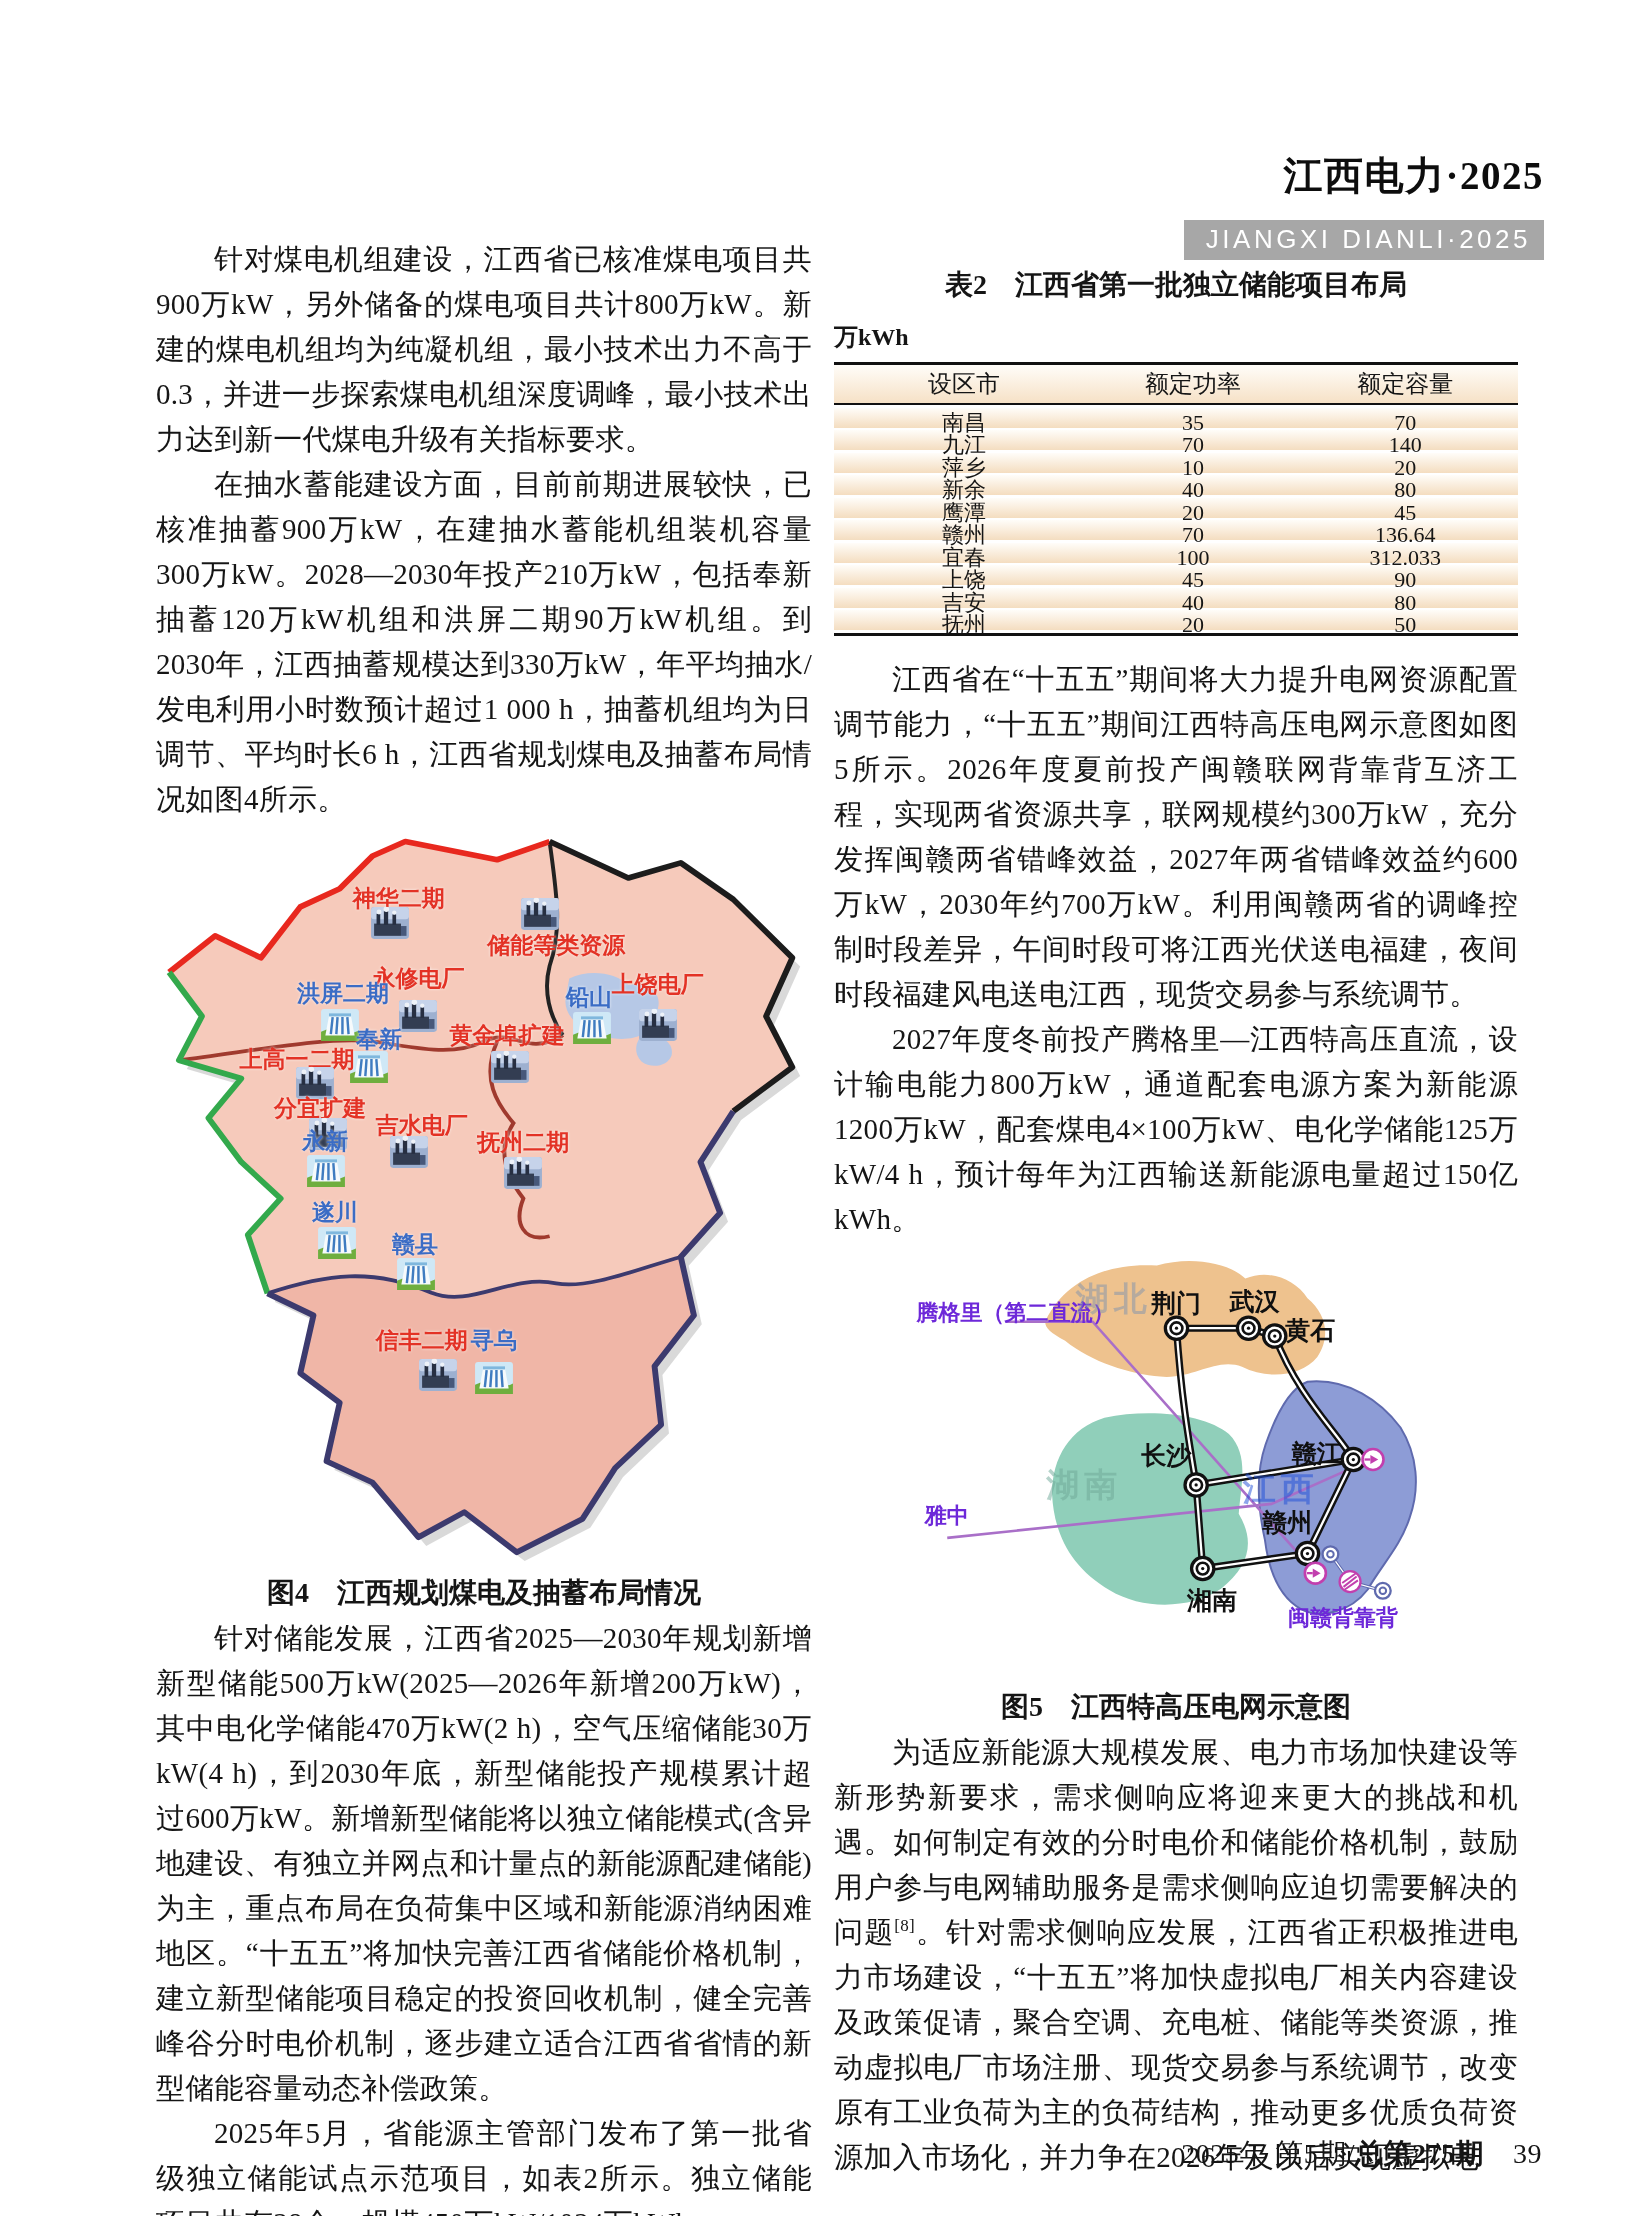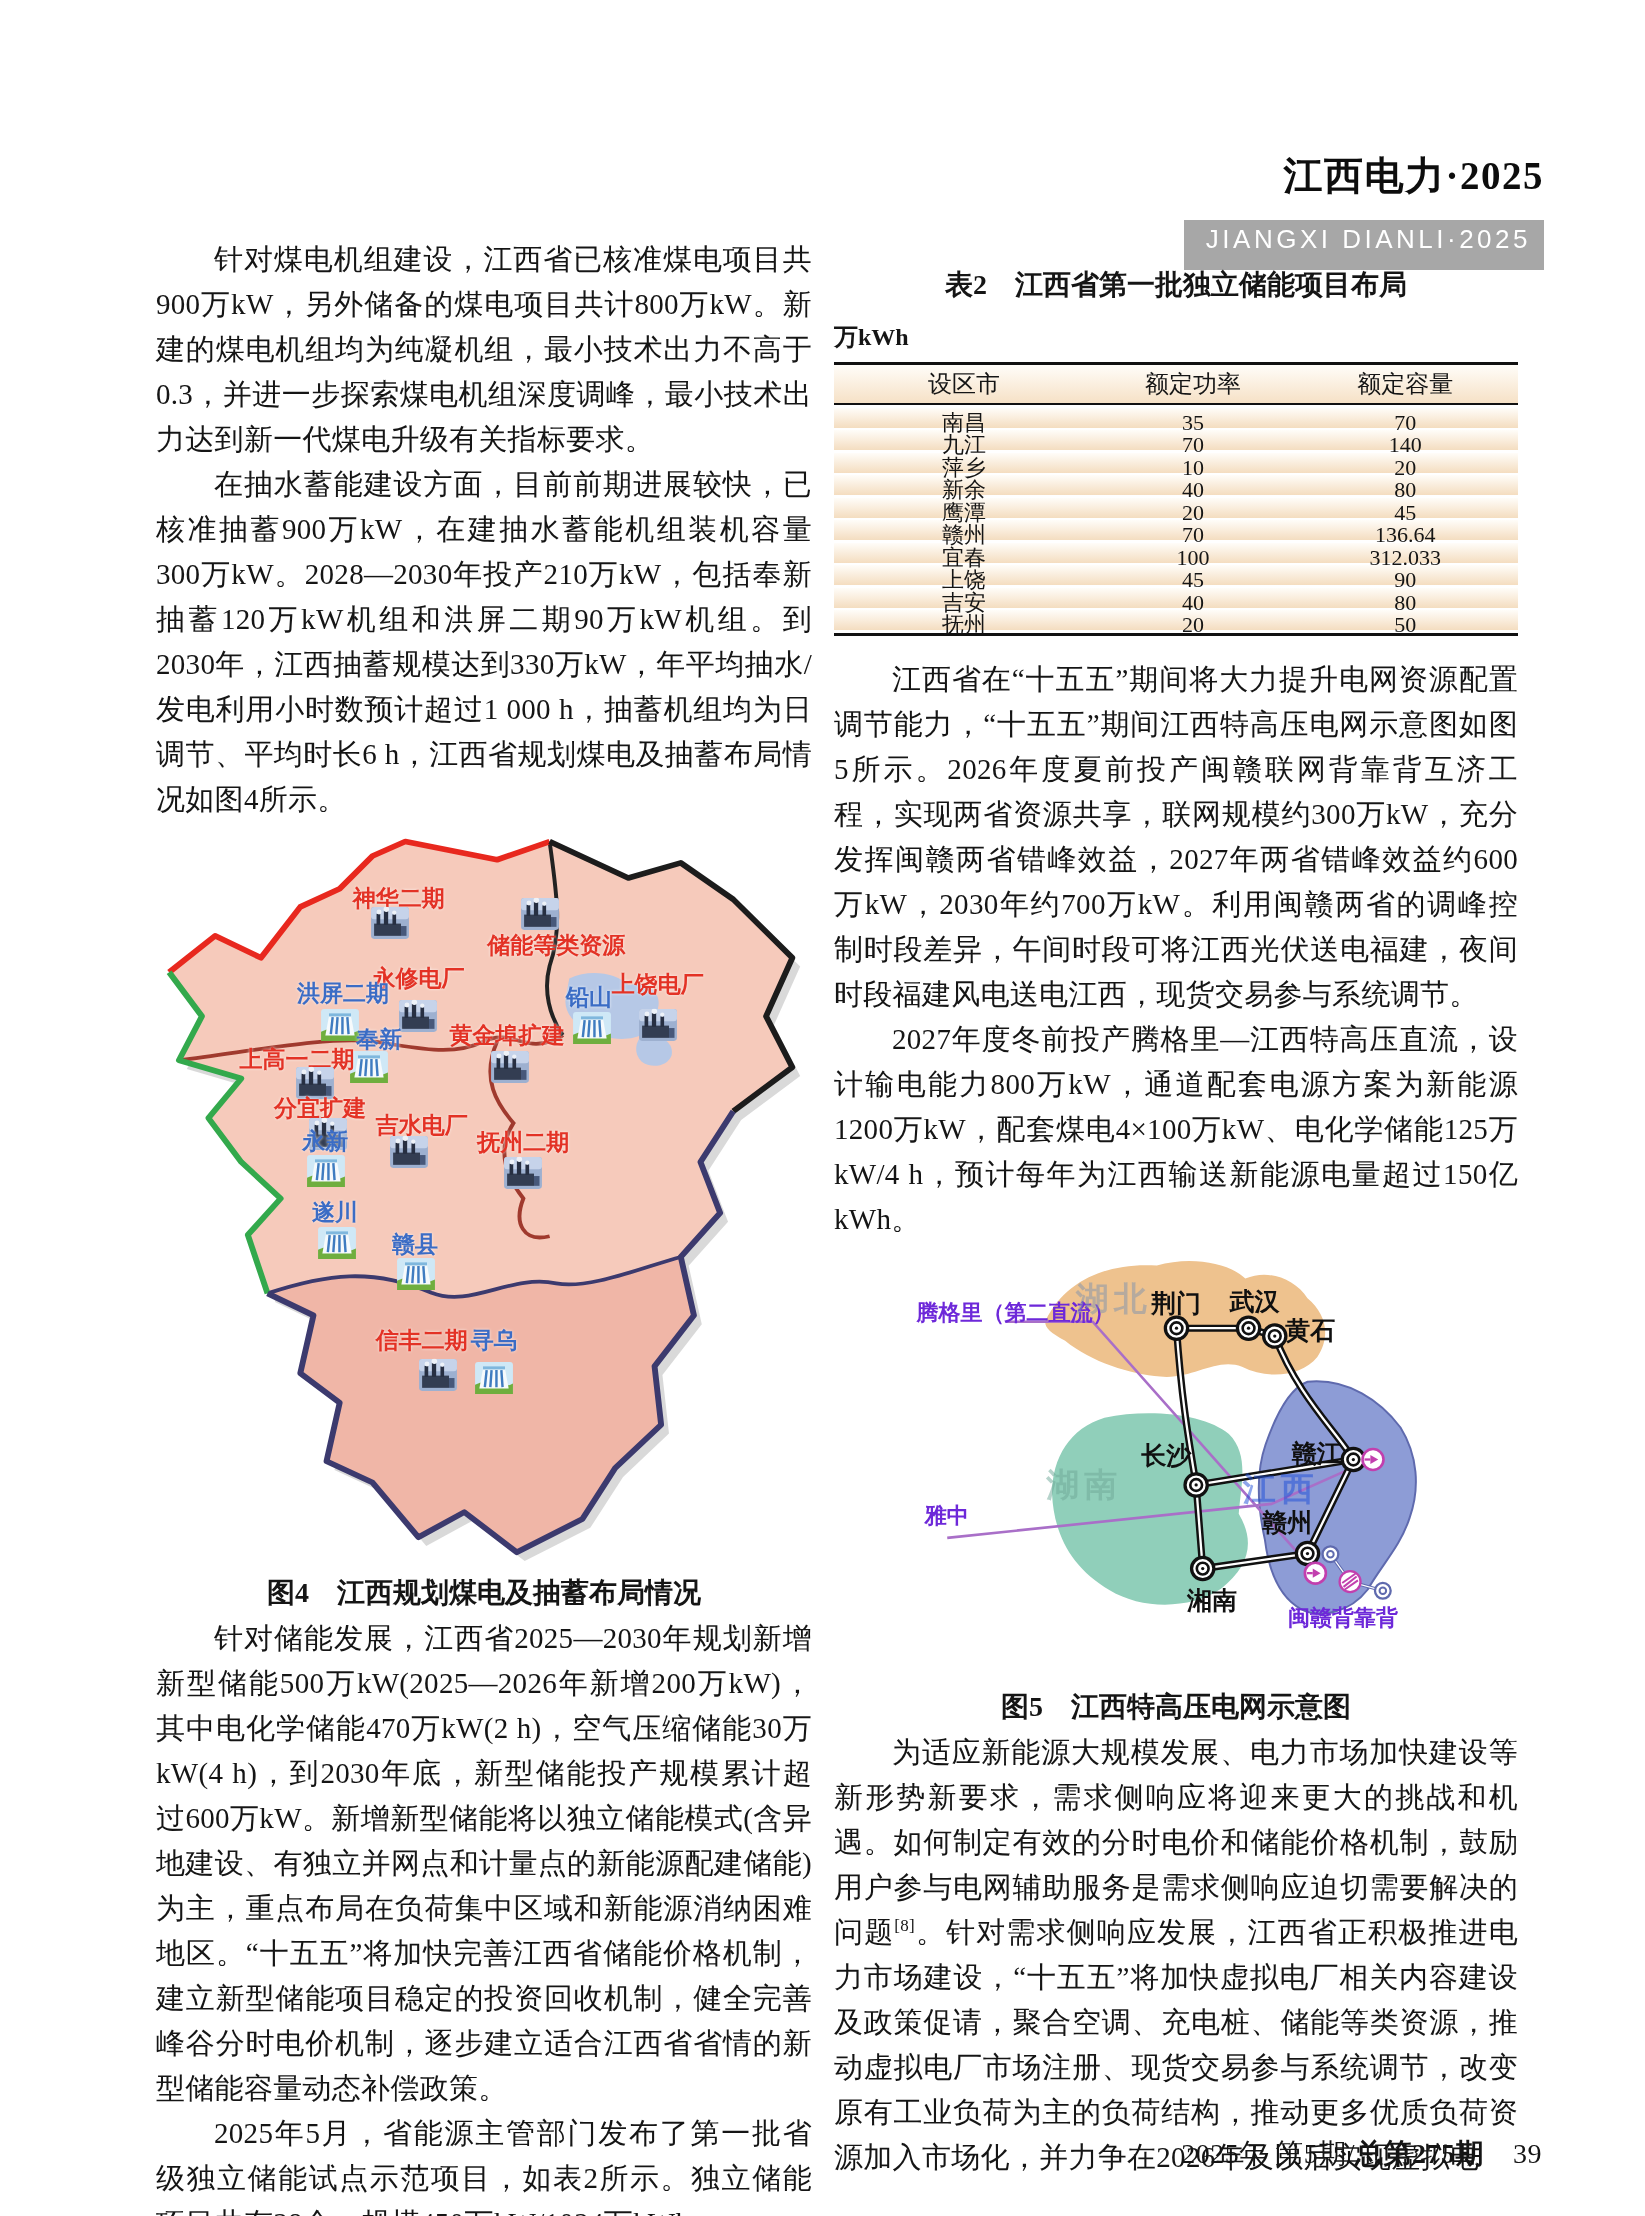--- a/index.html
+++ b/index.html
@@ -4,21 +4,21 @@
 <style>
   html,body{margin:0;padding:0;background:#e8e8e8;}
   .page{position:relative;width:1645px;height:2216px;background:#ffffff;overflow:hidden;
         font-family:"Liberation Serif","DejaVu Serif",serif;color:#151515;}
 
   
   .hdr{position:absolute;top:149px;right:101px;text-align:right;}
   .hdr-title{font-size:39px;font-weight:bold;letter-spacing:1.5px;color:#0d0d0d;}
   .hdr-bar{margin-top:8px;display:inline-block;background:#a7a7a7;color:#ffffff;
            font-family:"Liberation Sans","DejaVu Sans",sans-serif;font-size:26px;
-           letter-spacing:3.5px;padding:4px 13px 15px 22px;}
+           letter-spacing:3.5px;padding:4px 13px 5px 22px;}
 
   
   .col-left{position:absolute;left:156px;top:237px;width:656px;}
   .col-right{position:absolute;left:834px;top:237px;width:684px;}
   p.body{font-size:29px;line-height:45px;text-align:justify;text-indent:2em;margin:0;
          letter-spacing:0.3px;}
   sup.ref{font-size:17px;line-height:0;}
 
   
   .fig4-wrap{position:relative;width:656px;height:729px;margin-top:12px;}

